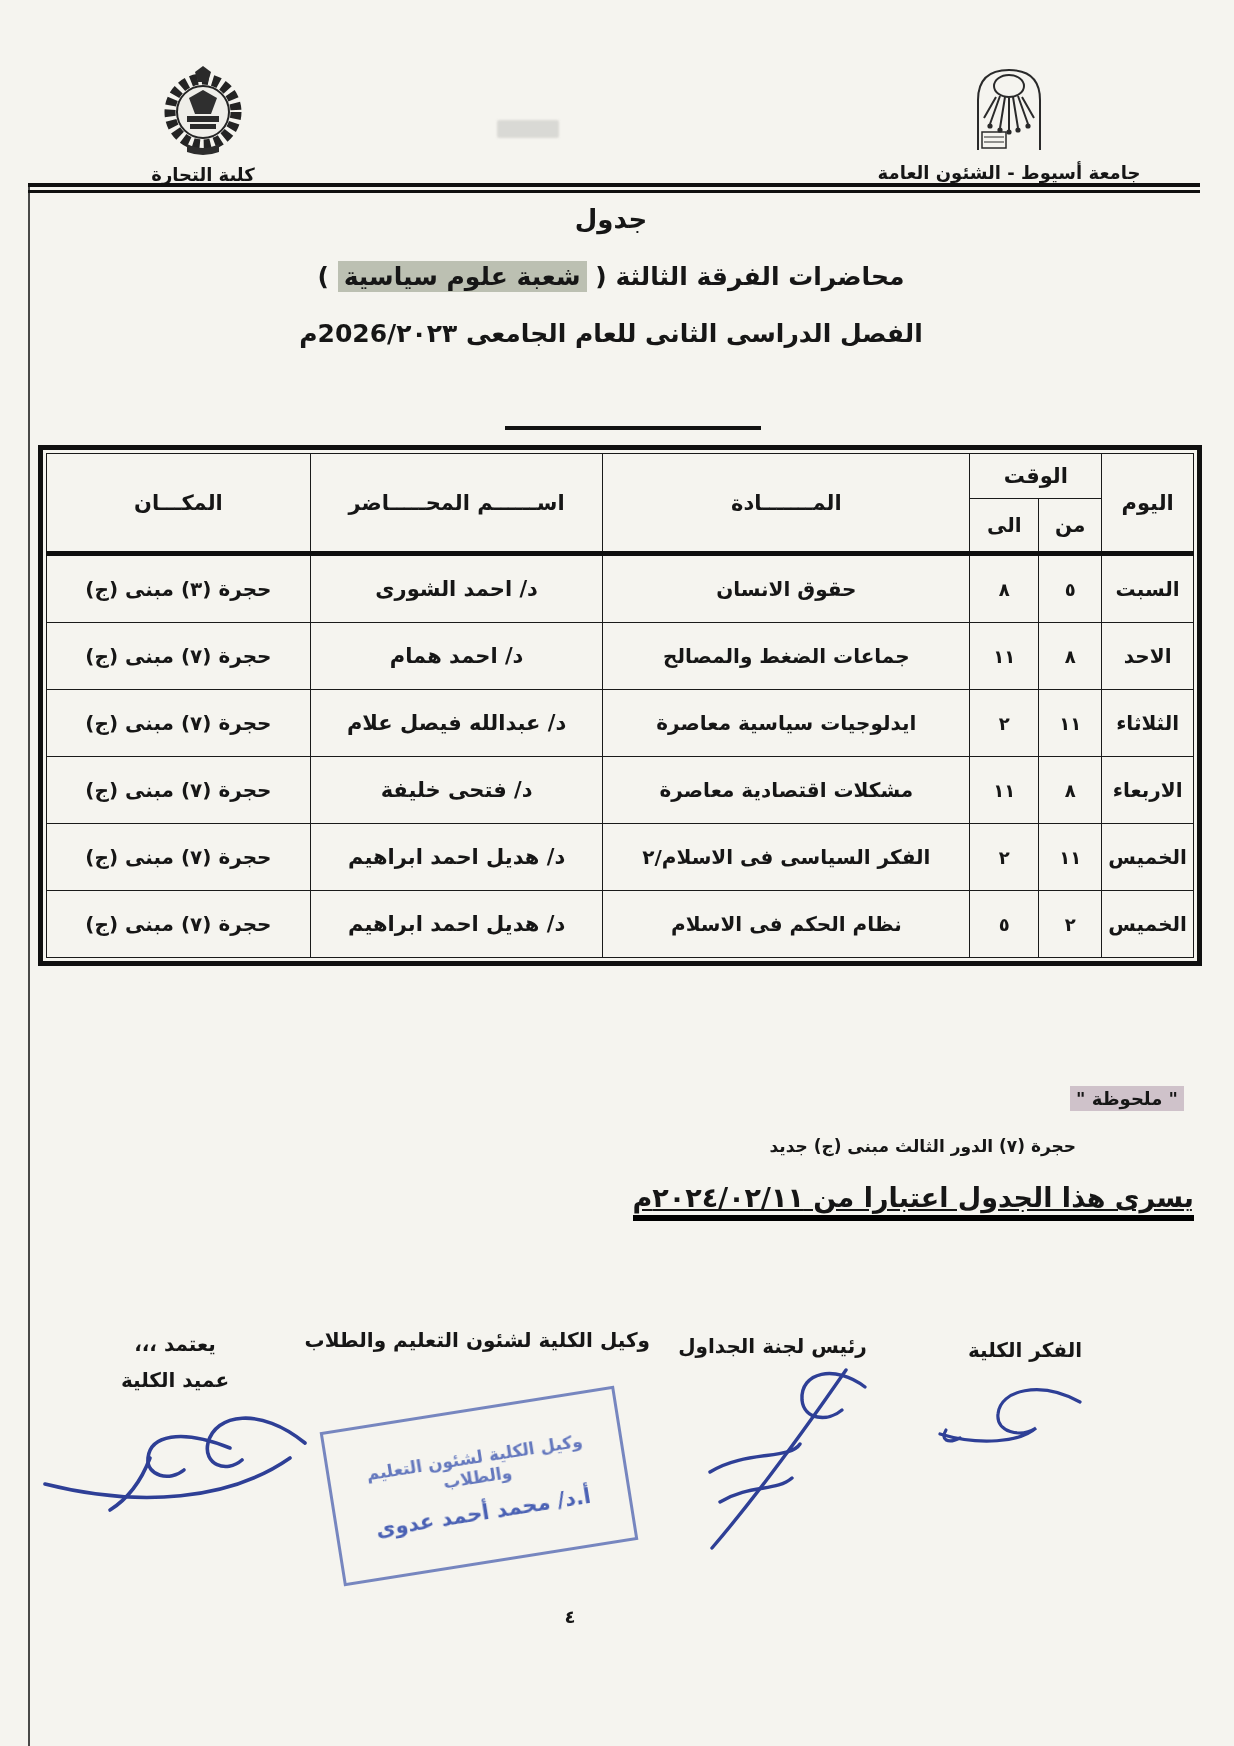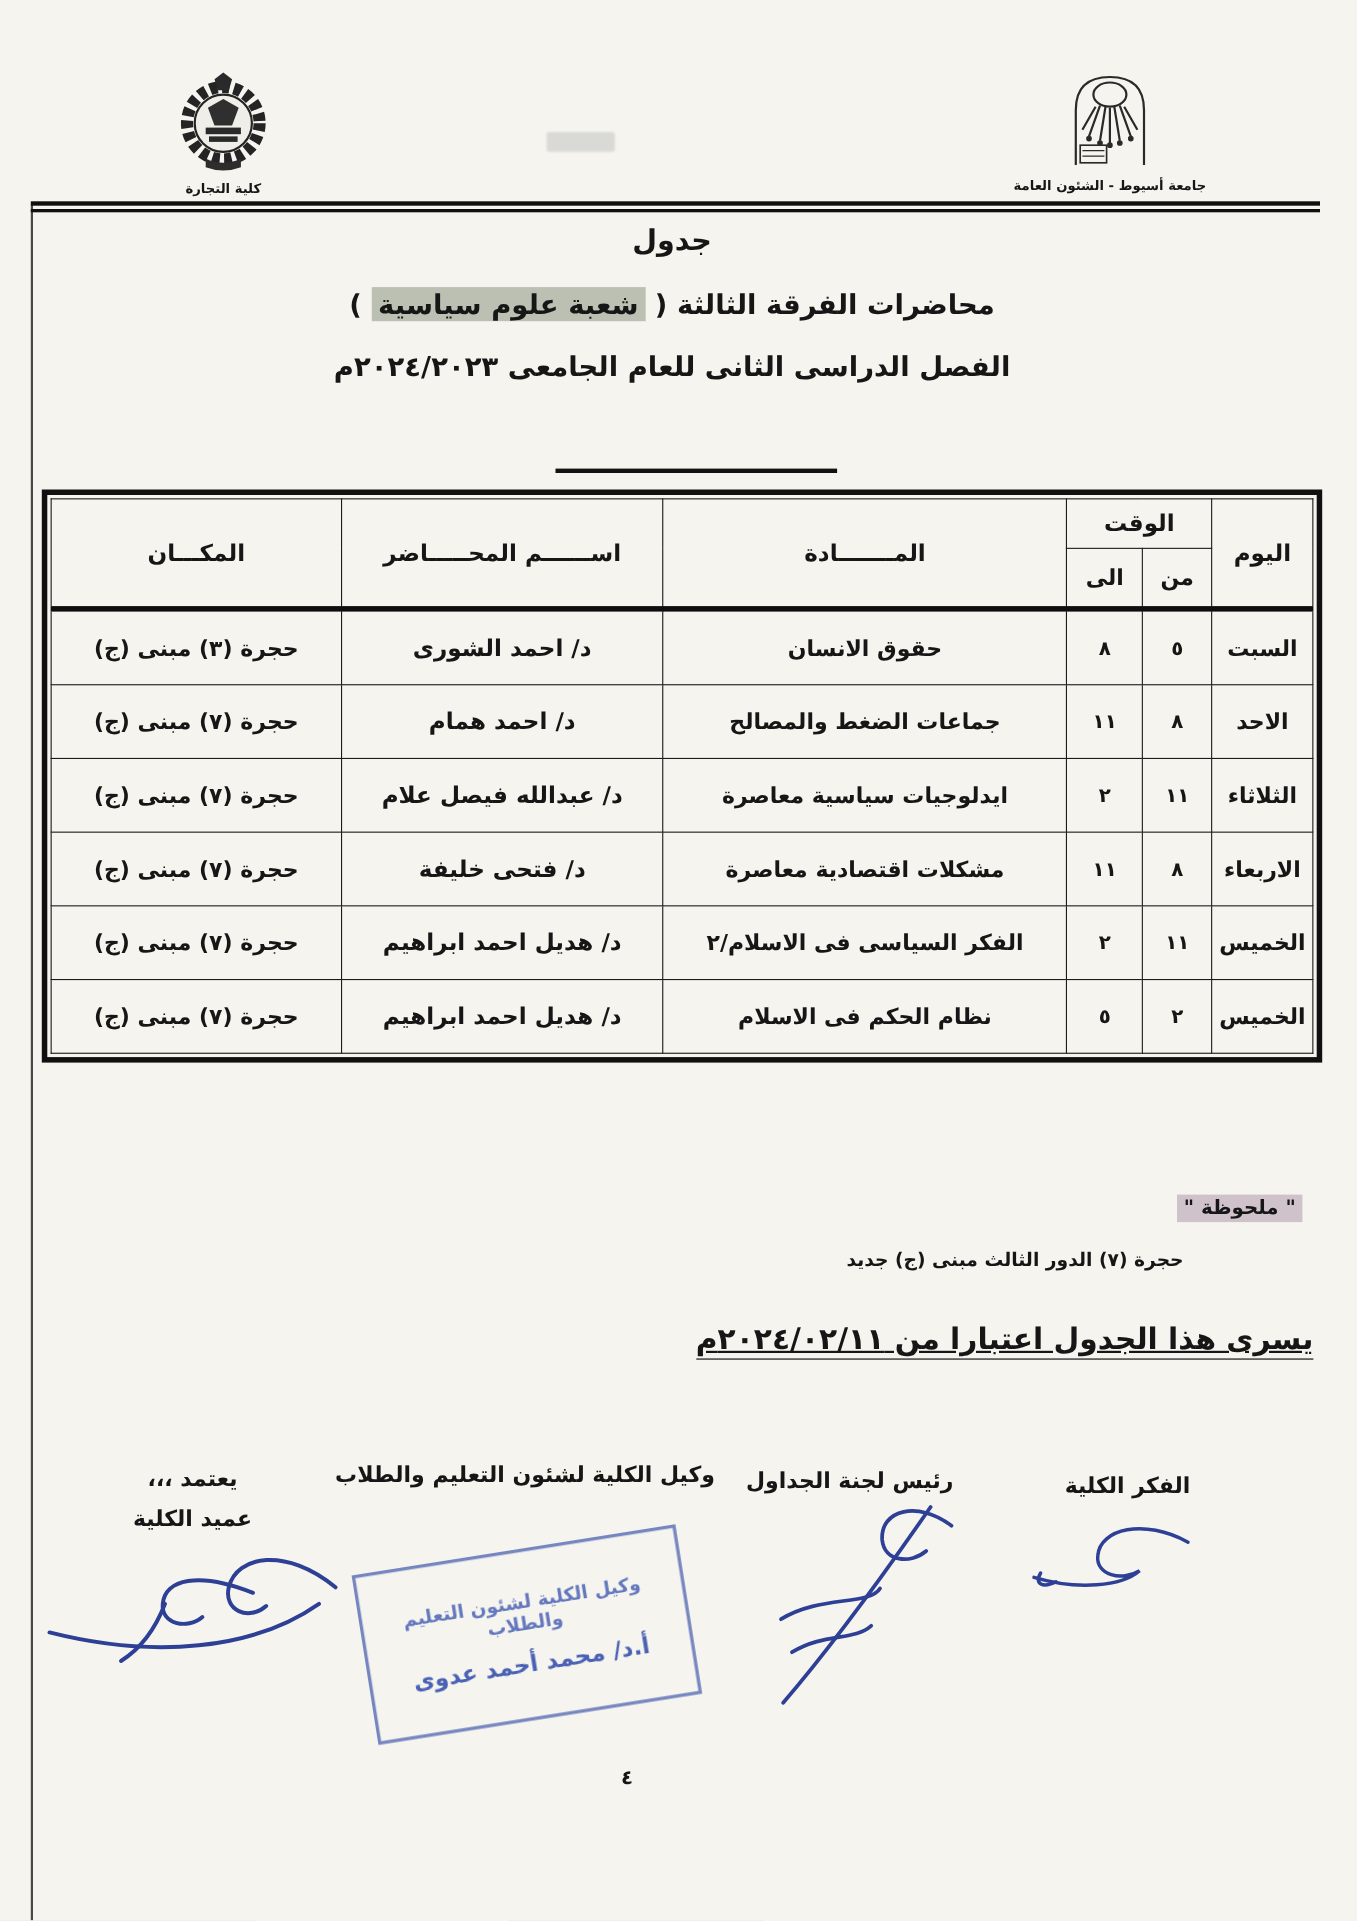--- a/index.html
+++ b/index.html
@@ -22,21 +22,21 @@
   }
   .scan-smudge{
     position:absolute;left:497px;top:120px;width:62px;height:18px;
     background:#b9b9b6;opacity:.45;filter:blur(1px);
     border-radius:2px;
   }
   
   .logo-block{position:absolute;text-align:center;}
   .logo-left{left:118px;top:60px;width:170px;}
   .logo-right{left:824px;top:62px;width:370px;}
-  .logo-label{font-weight:bold;font-size:12px;margin-top:4px;white-space:nowrap;}
+  .logo-label{font-weight:bold;font-size:18px;margin-top:4px;white-space:nowrap;}
   .double-rule{
     position:absolute;left:28px;right:34px;top:183px;
     height:3px;border-top:4px solid #101010;border-bottom:3px solid #101010;
   }
   
   .title-wrap{position:absolute;left:0;right:60px;top:198px;text-align:center;direction:rtl;margin-left:48px;}
   .title-line1{font-size:26px;font-weight:bold;margin-top:6px;}
   .title-line2{font-size:25px;font-weight:bold;margin-top:28px;}
   .title-line3{font-size:25px;font-weight:bold;margin-top:28px;}
   .hl-section{
@@ -80,23 +80,22 @@
     padding:2px 6px;
   }
   .note-1{
     position:absolute;right:158px;top:1136px;
     direction:rtl;font-size:17px;font-weight:bold;
   }
   .note-effective{
     position:absolute;right:40px;top:1182px;
     direction:rtl;font-size:27px;font-weight:bold;
     text-decoration:underline;
-    border-bottom:1px solid #000000;
+    border-bottom:6px solid #000000;
     padding-bottom:2px;
-    margin-top:20px;
   }
   
   .sig-label{position:absolute;direction:rtl;font-weight:bold;font-size:20px;text-align:center;white-space:nowrap;}
   .sig-assistant-label{left:930px;top:1338px;width:190px;}
   .sig-schedules-label{left:665px;top:1334px;width:215px;}
   .sig-vicedean-label{left:340px;top:1328px;width:310px;}
   .sig-approve-label{left:95px;top:1326px;width:160px;line-height:1.8;}
   .sig-svg{position:absolute;pointer-events:none;}
   .stamp{
     position:absolute;left:330px;top:1408px;width:292px;height:150px;
@@ -157,21 +156,21 @@
       </svg>
     </span>
     <div class="logo-label">جامعة أسيوط - الشئون العامة</div>
   </div>
 
   <div class="double-rule"></div>
 
   <div class="title-wrap">
     <div class="title-line1">جدول</div>
     <div class="title-line2"><span>محاضرات الفرقة الثالثة ( </span><span class="hl-section">شعبة علوم سياسية</span><span> )</span></div>
-    <div class="title-line3">الفصل الدراسى الثانى للعام الجامعى ٢٠٢٤/٢٠٢٣م</div>
+    <div class="title-line3">الفصل الدراسى الثانى للعام الجامعى 2026/٢٠٢٣م</div>
   </div>
   <div class="title-sep"></div>
 
   <div class="table-frame">
     <table class="schedule">
       <thead>
         <tr>
           <th rowspan="2" class="h-span">اليوم</th>
           <th colspan="2" class="h-time">الوقت</th>
           <th rowspan="2" class="h-span">المـــــــادة</th>

